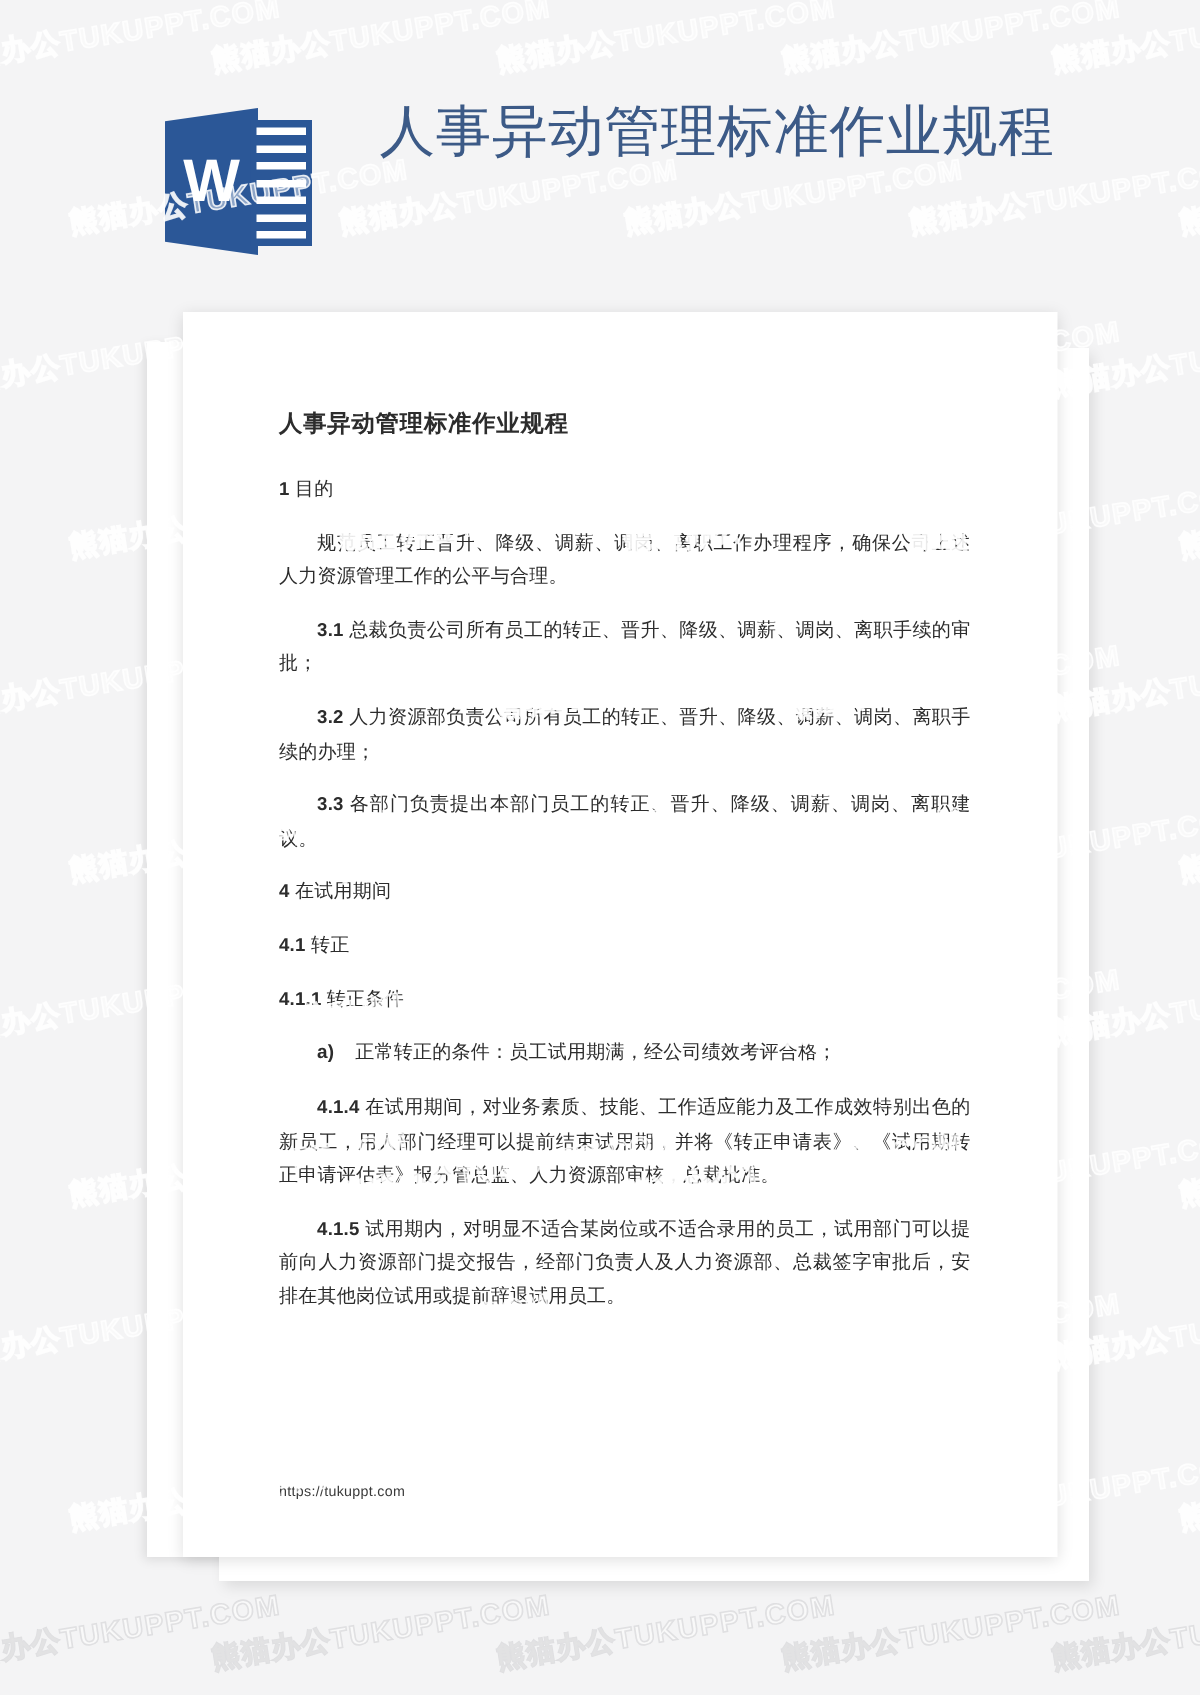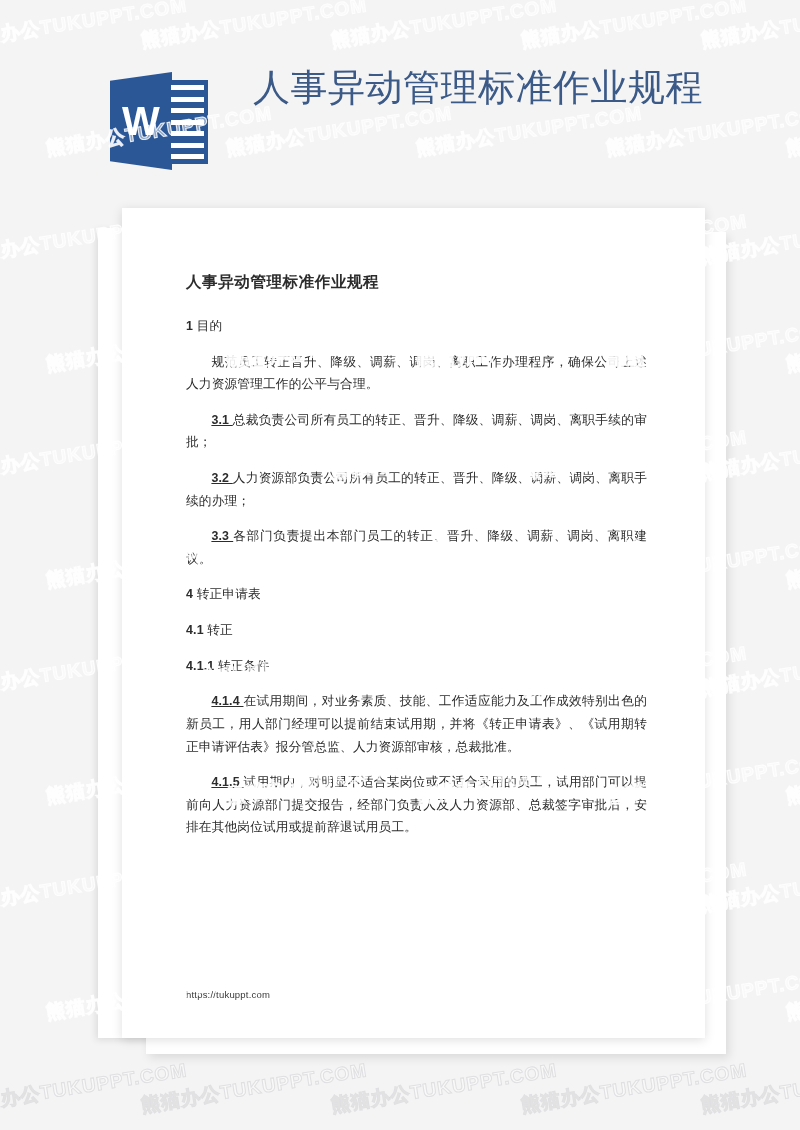--- a/index.html
+++ b/index.html
@@ -183,21 +183,20 @@
     font-weight: 700;
     font-size: 12.4px;
   }
   .para.indent {
     text-indent: 2em;
   }
   .para.body-num .num {
     font-family: "Liberation Sans", sans-serif;
     font-weight: 700;
     font-size: 12.4px;
-    text-decoration: underline;
   }
   .para.listitem {
     text-indent: 0;
     padding-left: 2em;
     margin-bottom: 14px;
   }
   .para.listitem .marker {
     font-family: "Liberation Sans", sans-serif;
     font-weight: 700;
     font-size: 12.6px;
@@ -241,23 +240,24 @@
 </div>
 
 <div class="doc-body">
   <h1 class="doc-title">人事异动管理标准作业规程</h1>
   <div id="doc-blocks">
       <p class="para sect"><span class="num">1 </span><span>目的</span></p>
       <p class="para indent">规范员工转正晋升、降级、调薪、调岗、离职工作办理程序，确保公司上述人力资源管理工作的公平与合理。</p>
       <p class="para indent body-num"><span class="num">3.1 </span><span>总裁负责公司所有员工的转正、晋升、降级、调薪、调岗、离职手续的审批；</span></p>
       <p class="para indent body-num"><span class="num">3.2 </span><span>人力资源部负责公司所有员工的转正、晋升、降级、调薪、调岗、离职手续的办理；</span></p>
       <p class="para indent body-num"><span class="num">3.3 </span><span>各部门负责提出本部门员工的转正、晋升、降级、调薪、调岗、离职建议。</span></p>
-      <p class="para sect"><span class="num">4 </span><span>转正申请表</span></p>
+      <p class="para sect"><span class="num">4 </span><span>在试用期间</span></p>
       <p class="para sect"><span class="num">4.1 </span><span>转正</span></p>
       <p class="para sect"><span class="num">4.1.1 </span><span>转正条件</span></p>
+      <p class="para listitem"><span class="marker">a)</span><span>正常转正的条件：员工试用期满，经公司绩效考评合格；</span></p>
       <p class="para indent body-num"><span class="num">4.1.4 </span><span>在试用期间，对业务素质、技能、工作适应能力及工作成效特别出色的新员工，用人部门经理可以提前结束试用期，并将《转正申请表》、《试用期转正申请评估表》报分管总监、人力资源部审核，总裁批准。</span></p>
       <p class="para indent body-num"><span class="num">4.1.5 </span><span>试用期内，对明显不适合某岗位或不适合录用的员工，试用部门可以提前向人力资源部门提交报告，经部门负责人及人力资源部、总裁签字审批后，安排在其他岗位试用或提前辞退试用员工。</span></p>
     </div>
   <div class="doc-footer-url">https://tukuppt.com</div>
 </div>
 
 <div class="watermark-layer">
     <div class="wm" style="left: -40px; top: 10px;">熊猫办公TUKUPPT.COM</div>
     <div class="wm" style="left: 140px; top: 10px;">熊猫办公TUKUPPT.COM</div>
     <div class="wm" style="left: 330px; top: 10px;">熊猫办公TUKUPPT.COM</div>

